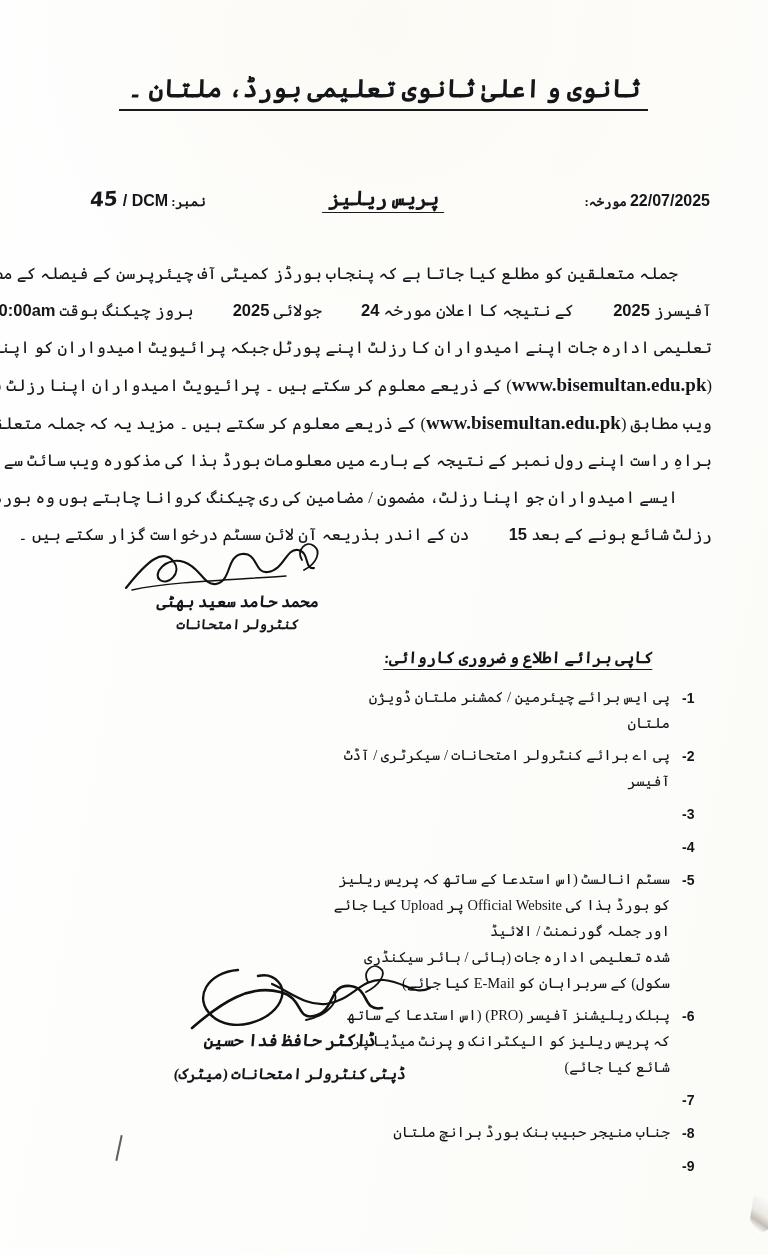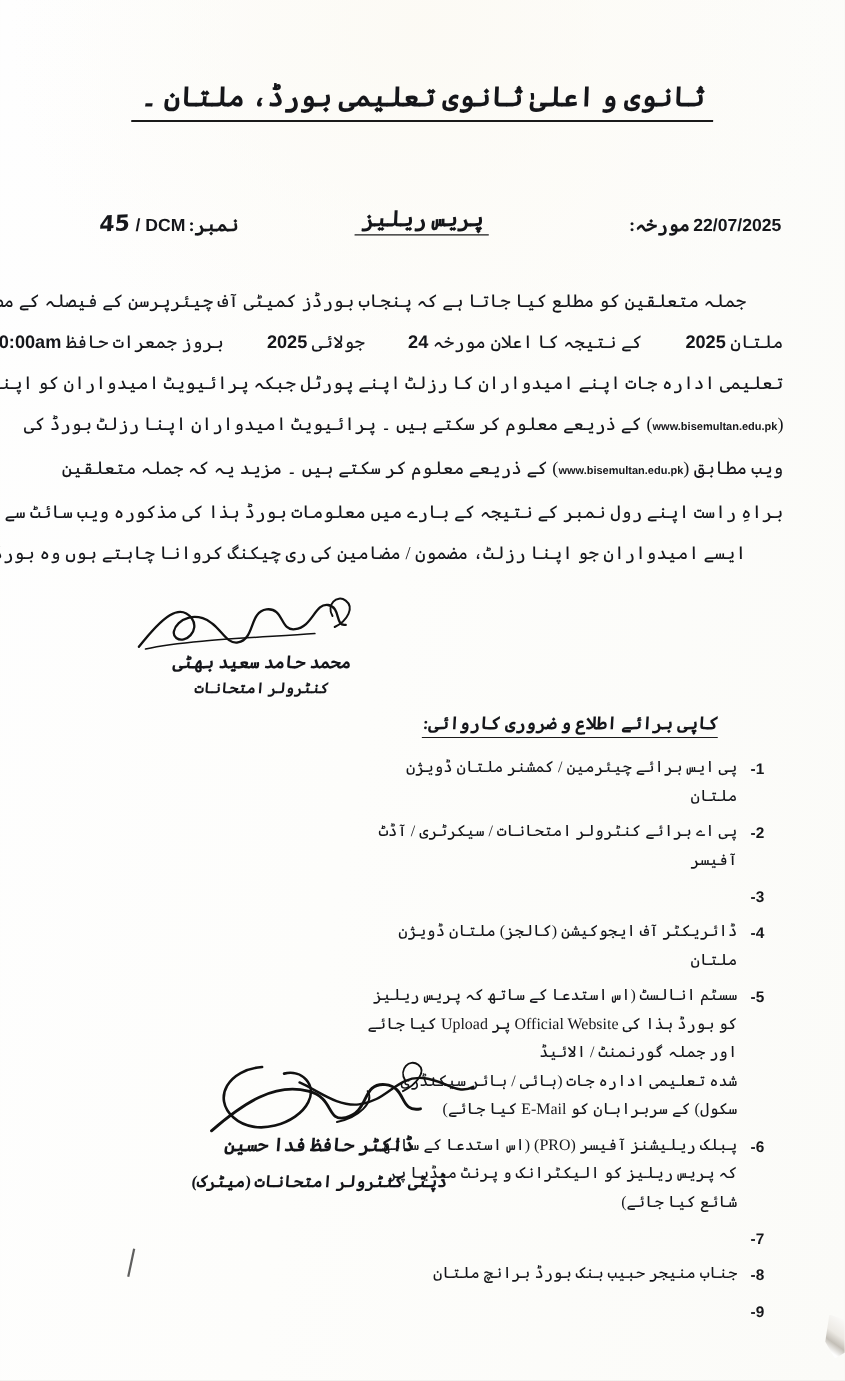--- a/index.html
+++ b/index.html
@@ -68,21 +68,21 @@
     justify-content: space-between;
     align-items: baseline;
     font-size: 15px;
   }
   .meta-item {
     display: flex;
     align-items: baseline;
     gap: 3px;
     white-space: nowrap;
   }
-  .meta-label { font-size: 17px; font-weight: 600; margin-top: 48px; }
+  .meta-label { font-size: 13px; font-weight: 600; margin-top: 48px; }
   .meta-value { font-size: 16px; font-family: "Liberation Sans", sans-serif; font-weight: 700; }
   .handwritten-num {
     font-family: "DejaVu Sans", sans-serif;
     font-size: 20px;
     font-weight: 700;
     transform: rotate(-3deg) skewX(-6deg);
     display: inline-block;
     padding: 0 2px;
   }
 
@@ -116,23 +116,23 @@
   }
   .body-line {
     display: block;
     white-space: nowrap;
   }
   .body-line.indent { padding-right: 34px; }
   .ltr {
     direction: ltr;
     unicode-bidi: embed;
     display: inline-block;
-    font-family: Liberation Sans, sans-serif;
-    font-weight: 700;
-    font-size: 10px;
+    font-family: Liberation Serif, serif;
+    font-weight: 700;
+    font-size: 19px;
   }
   .num-inline {
     font-family: "Liberation Sans", sans-serif;
     font-weight: 700;
     direction: ltr;
     unicode-bidi: embed;
     display: inline-block;
     margin-left: 35px;
   }
 
@@ -268,45 +268,50 @@
   </div>
 
   <div class="release-title-wrap">
     <div class="release-title">پریس ریلیز</div>
   </div>
 
   <div class="body-block">
     <span class="body-line indent">جملہ متعلقین کو مطلع کیا جاتا ہے کہ پنجاب بورڈز کمیٹی آف چیئرپرسن کے فیصلہ کے مطابق  میٹرک پہلا سالانہ</span>
 
     <span class="body-line">
-      <span>ملتان</span>
+      <span>آفیسرز</span>
       <span class="num-inline">2025</span>
       <span>کے  نتیجہ کا اعلان مورخہ</span>
       <span class="num-inline">24</span>
       <span>جولائی</span>
       <span class="num-inline">2025</span>
-      <span>بروز جمعرات حافظ</span>
+      <span>بروز چیکنگ بوقت</span>
       <span class="num-inline">10:00am</span>
       <span>کیا جار ہا ہے ۔</span>
     </span>
 
     <span class="body-line">تعلیمی ادارہ جات اپنے امیدواران کا رزلٹ اپنے پورٹل جبکہ پرائیویٹ امیدواران کو اپنا رزلٹ  بورڈ کی ویب سائیٹ</span>
 
     <span class="body-line">
       <span>(</span><span class="ltr">www.bisemultan.edu.pk</span><span>) کے  ذریعے معلوم کر سکتے ہیں ۔ پرائیویٹ امیدواران اپنا رزلٹ  بورڈ کی</span>
     </span>
 
     <span class="body-line">
       <span>ویب مطابق (</span><span class="ltr">www.bisemultan.edu.pk</span><span>) کے   ذریعے معلوم کر سکتے ہیں ۔ مزید یہ کہ جملہ متعلقین</span>
     </span>
 
     <span class="body-line">براہِ راست اپنے رول نمبر کے نتیجہ کے بارے میں معلومات بورڈ ہذا کی مذکورہ ویب سائٹ سے حاصل کر سکتے ہیں ۔</span>
 
     <span class="body-line indent">ایسے امیدواران جو اپنا رزلٹ، مضمون / مضامین کی ری چیکنگ کروانا چاہتے ہوں وہ بورڈ قانون کے مطابق</span>
 
+    <span class="body-line">
+      <span>رزلٹ شائع ہونے کے بعد</span>
+      <span class="num-inline">15</span>
+      <span>دن کے اندر بذریعہ آن لائن سسٹم درخواست گزار سکتے ہیں ۔</span>
+    </span>
   </div>
 
   <div class="sig-block-1">
     <div class="sig-scribble">
       <svg viewBox="0 0 260 58" width="260" height="58" aria-hidden="true">
         <path d="M18 48 C40 20, 55 8, 66 22 C74 33, 60 46, 52 40 C44 34, 58 16, 76 22
                  C92 27, 96 46, 108 44 C124 41, 118 16, 134 14 C150 12, 146 34, 160 32
                  C176 30, 178 8, 190 10 C202 12, 196 30, 206 28" fill="none" stroke="#111" stroke-width="2.1" stroke-linecap="round"></path>
         <path d="M196 30 C208 24, 214 12, 206 6 C198 0, 188 10, 194 20" fill="none" stroke="#111" stroke-width="1.8" stroke-linecap="round"></path>
         <path d="M24 50 C60 42, 120 40, 178 36" fill="none" stroke="#111" stroke-width="1.4" stroke-linecap="round"></path>
@@ -327,21 +332,20 @@
       </li>
       <li class="copy-item">
         <span class="copy-index">-2</span>
         <span class="copy-text">پی اے برائے کنٹرولر امتحانات / سیکرٹری / آڈٹ آفیسر</span>
       </li>
       <li class="copy-item">
         <span class="copy-index">-3</span>
       </li>
       <li class="copy-item">
         <span class="copy-index">-4</span>
-        <span class="copy-text">ڈائریکٹر آف ایجوکیشن (کالجز) ملتان ڈویژن ملتان</span>
       </li>
       <li class="copy-item">
         <span class="copy-index">-5</span>
         <span class="copy-text">
           <span>سسٹم انالسٹ (اس استدعا کے ساتھ کہ پریس ریلیز کو بورڈ ہذا کی Official Website پر Upload کیا جائے اور جملہ گورنمنٹ / الائیڈ</span>
           <span class="sub">شدہ تعلیمی ادارہ جات (ہائی / ہائر سیکنڈری سکول) کے سربراہان کو E-Mail کیا جائے)</span>
         </span>
       </li>
       <li class="copy-item">
         <span class="copy-index">-6</span>

